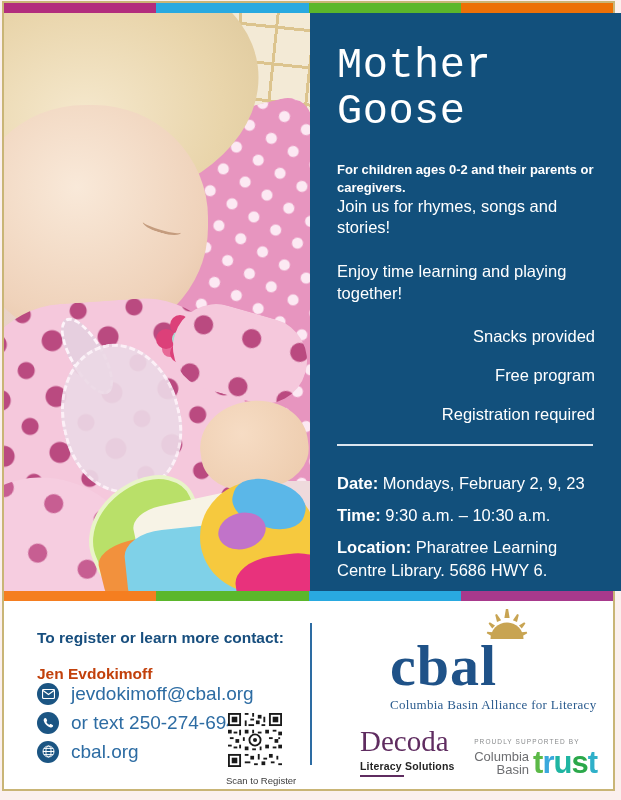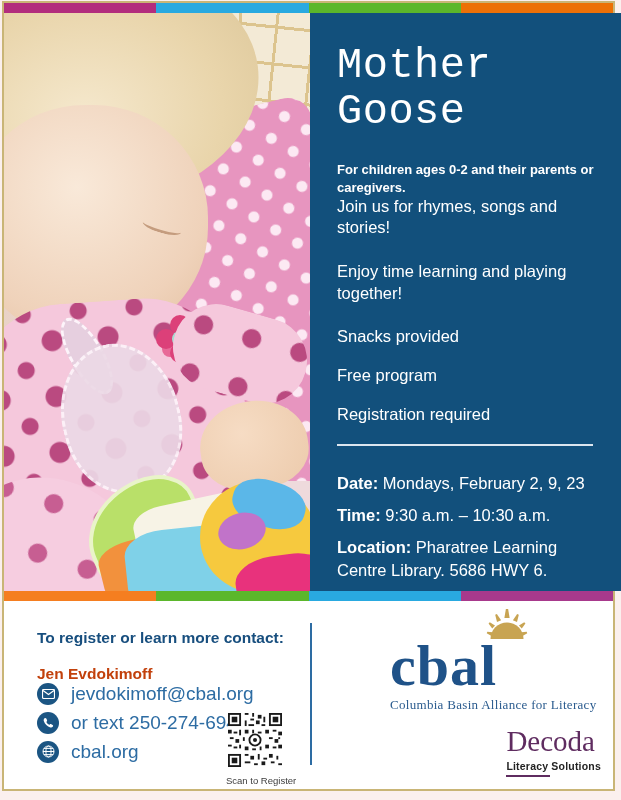--- a/index.html
+++ b/index.html
@@ -95,21 +95,21 @@
   
   .panel {
     flex:1 1 auto; background:#12507c; color:#fff;
     padding:30px 14px 0 27px;
   }
   .panel h1 { font-size:42px; font-weight:400; letter-spacing:.5px; line-height:1.1;
     margin-bottom:26px;font-family:Liberation Mono, monospace; }
   .subtitle { font-size:13px; font-weight:bold; width:276px; line-height:1.32;
     }
   .para { font-size:16.5px; width:262px; line-height:1.32; margin-bottom:22px; }
-  .center-line { font-size:16.5px; text-align:left; width:258px; margin:0 0 20px 0; }
+  .center-line { font-size:16.5px; text-align:right; width:258px; margin:0 0 20px 0; }
   .rule { width:256px; border-bottom:2px solid #dce6ef; margin:2px 0 26px 0; }
   .detail { font-size:16.5px; width:268px; line-height:1.35; margin-bottom:10px; }
   .detail b { font-weight:bold; }
   
   .footer { flex:1 1 auto; background:#fff; display:flex; position:relative; }
   .f-left { width:308px; flex:0 0 308px; padding:28px 0 0 33px; position:relative; }
   .f-heading { color:#174e7e; font-weight:bold; font-size:15.5px; margin-bottom:18px; }
   .f-name { color:#c2410c; font-weight:bold; font-size:15.5px; }
   .f-role { color:#2d6ca3; font-size:15px; margin-bottom:14px; }
   .c-row { display:flex; align-items:center; margin-bottom:7px; }
@@ -123,21 +123,21 @@
   .f-divider { position:absolute; left:306px; top:22px; width:2px; height:142px;
     background:#2d6ca3; }
   .f-right { flex:1 1 auto; padding-top:14px; }
   .cbal-logo { width:200px; margin:0 auto 0 78px; text-align:left; position:relative; }
   .cbal-sun { position:absolute; left:78px; top:-6px; }
   .cbal-word { font-family:"Liberation Serif", serif; font-weight:bold; color:#1f5288;
     font-size:58px; line-height:1.0; letter-spacing:1px; padding-top:22px; }
   .cbal-tag { font-family:"Liberation Serif", serif; color:#2a5b8e; font-size:13px;
     letter-spacing:.3px; margin-top:2px; white-space:nowrap; }
   .logo-row { display:flex; justify-content:space-between; align-items:flex-end;
-    padding:14px 12px 0 60px;flex-direction:column; }
+    padding:14px 12px 0 48px; }
   .decoda-word { font-family:"Liberation Serif", serif; color:#5f2c60; font-size:29px;
     line-height:1; }
   .decoda-tag { font-size:10.5px; font-weight:bold; color:#232323; margin-top:4px;
     letter-spacing:.2px; }
   .decoda-rule { width:44px; border-bottom:2px solid #5f2c60; margin-top:3px; }
   .trust-block { text-align:left; padding-right:4px; }
   .supported { font-size:6.5px; color:#8a8c8e; letter-spacing:1.1px; margin-bottom:5px; }
   .trust-row { display:flex; align-items:center; }
   .cb-col { text-align:right; color:#6d6e71; font-size:13px; line-height:1.05;
     margin-right:4px; }
@@ -342,17 +342,27 @@
         <div class="cbal-tag">Columbia Basin Alliance for Literacy</div>
       </div>
 
       <div class="logo-row">
         <div class="decoda-block">
           <div class="decoda-word">Decoda</div>
           <div class="decoda-tag">Literacy Solutions</div>
           <div class="decoda-rule"></div>
         </div>
 
+        <div class="trust-block">
+          <div class="supported">PROUDLY SUPPORTED BY</div>
+          <div class="trust-row">
+            <div class="cb-col">
+              <div>Columbia</div>
+              <div>Basin</div>
+            </div>
+            <div class="trust-word"><span style="color: rgb(92, 185, 71);">t</span><span style="color: rgb(58, 168, 221);">r</span><span style="color: rgb(31, 181, 162);">u</span><span style="color: rgb(43, 168, 74);">s</span><span style="color: rgb(47, 176, 201);">t</span></div>
+          </div>
+        </div>
       </div>
 
     </div>
   </div>
 </div>
 
 </body></html>

